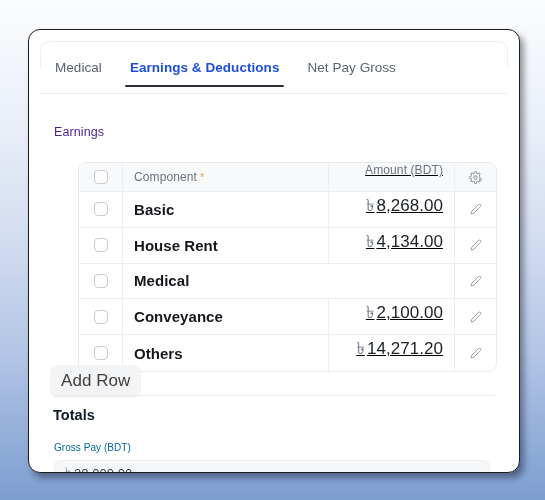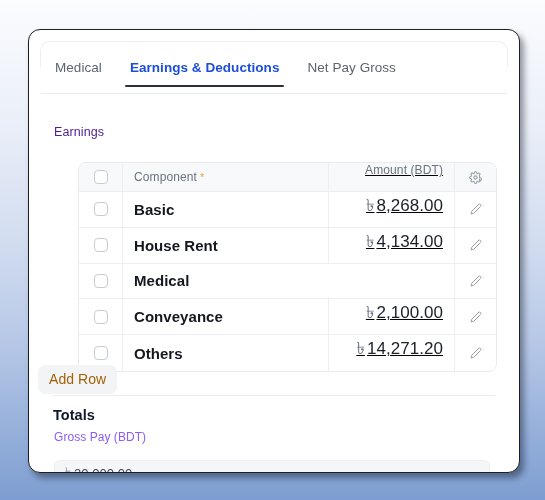--- a/index.html
+++ b/index.html
@@ -223,29 +223,29 @@
     display: flex;
     align-items: center;
     justify-content: center;
     color: #9aa0a8;
   }
   .icon-btn svg { display: block; }
 
   
   .add-row-btn {
     position: absolute;
-    left: 9px;
+    left: 21px;
     top: 335px;
     padding: 6px 11px 7px 11px;
     background: #f3f4f6;
     border: none;
     border-radius: 7px;
     font-family: inherit;
-    font-size: 14px;
-    color: #a16207;
+    font-size: 17px;
+    color: #404040;
     letter-spacing: 0.05px;
     cursor: pointer;
   }
 
   .divider {
     position: absolute;
     left: 24px;
     right: 24px;
     top: 365px;
     height: 1px;
@@ -259,23 +259,23 @@
     top: 377px;
     font-size: 14.5px;
     font-weight: 700;
     color: #0f172a;
     letter-spacing: 0.05px;
   }
 
   .field-label {
     position: absolute;
     left: 25px;
-    top: 400px;
-    font-size: 12px;
-    color: #8b5cf6;
+    top: 412px;
+    font-size: 10px;
+    color: #0369a1;
     letter-spacing: 0.05px;
   }
 
   .field-box {
     position: absolute;
     left: 25px;
     top: 430px;
     width: 436px;
     height: 26px;
     background: #f5f6f7;

